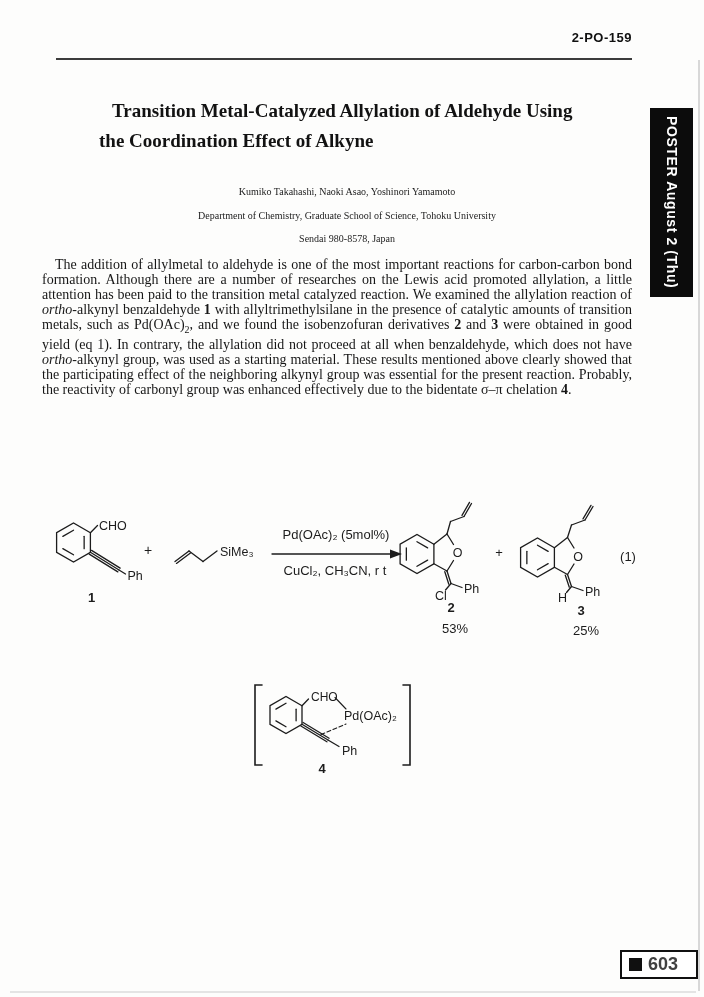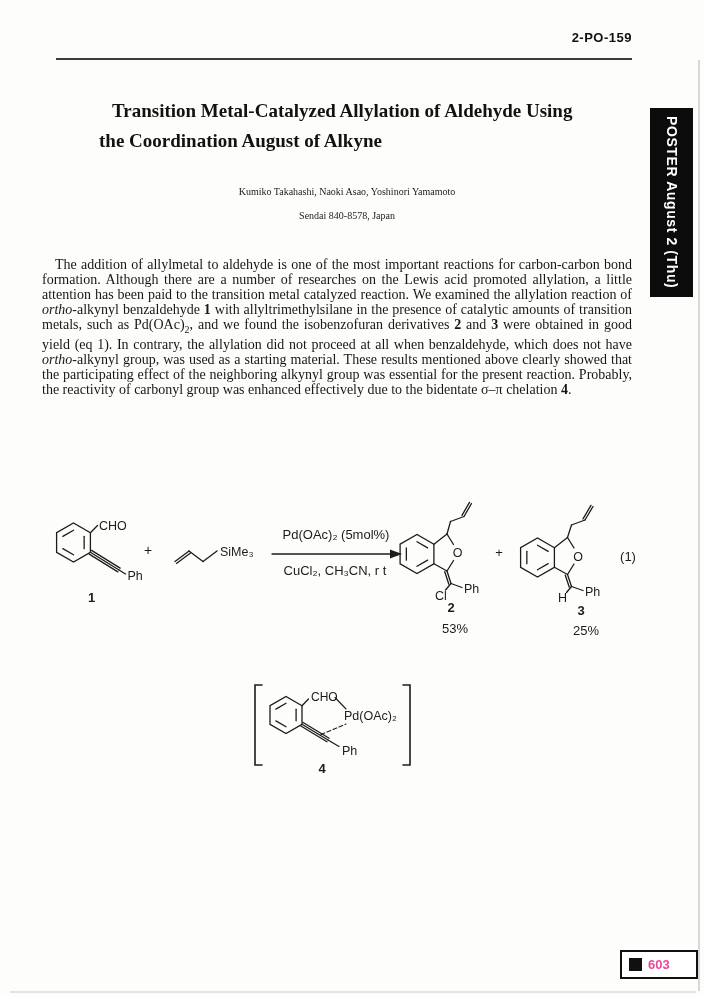--- a/index.html
+++ b/index.html
@@ -45,42 +45,43 @@
     fill:#1c1c1c;
   }
   .pagenum-box {
     position:absolute; left:620px; top:950px; width:78px; height:29px;
     border:2px solid #101010; box-sizing:border-box; background:#ffffff;
     display:flex; align-items:center; gap:6px; padding-left:7px;
   }
   .pagenum-square { width:13px; height:13px; background:#101010; }
   .pagenum {
     font-family:"Liberation Sans","DejaVu Sans",sans-serif;
-    font-weight:bold; font-size:13px; color:#ec4899;
+    font-weight:bold; font-size:18px; color:#404040;
   }
   .edge-right  { position:absolute; right:4px; top:60px; bottom:6px; width:2px; background:#d8d8d8; }
   .edge-bottom { position:absolute; left:10px; right:8px; bottom:4px; height:2px; background:#e4e4e4; }
 </style>
 </head>
 <body>
 
 <div class="page">
 
   <div class="header-code">2-PO-159</div>
   <div class="header-rule"></div>
 
   <div class="side-tab">
     <span class="side-tab-text">POSTER August 2 (Thu)</span>
   </div>
 
-  <h1 class="title"><span class="indent">Transition Metal-Catalyzed Allylation of Aldehyde Using</span><br><span>the Coordination August of Alkyne</span></h1>
+  <h1 class="title"><span class="indent">Transition Metal-Catalyzed Allylation of Aldehyde Using</span><br><span>the Coordination Effect of Alkyne</span></h1>
 
   <div class="byline">
     <div>Kumiko Takahashi, Naoki Asao, Yoshinori Yamamoto</div>
-    <div>Sendai 840-8578, Japan</div>
+    <div>Department of Chemistry, Graduate School of Science, Tohoku University</div>
+    <div>Sendai 980-8578, Japan</div>
   </div>
 
   <p class="abstract"><span>The addition of allylmetal to aldehyde is one of the most important reactions for carbon-carbon bond formation. Although there are a number of researches on the Lewis acid promoted allylation, a little attention has been paid to the transition metal catalyzed reaction. We examined the allylation reaction of </span><span style="font-style: italic;">ortho</span><span>-alkynyl benzaldehyde </span><span style="font-weight: bold;">1</span><span> with allyltrimethylsilane in the presence of catalytic amounts of transition metals, such as Pd(OAc)</span><sub>2</sub><span>, and we found the isobenzofuran derivatives </span><span style="font-weight: bold;">2</span><span> and </span><span style="font-weight: bold;">3</span><span> were obtained in good yield (eq 1). In contrary, the allylation did not proceed at all when benzaldehyde, which does not have </span><span style="font-style: italic;">ortho</span><span>-alkynyl group, was used as a starting material. These results mentioned above clearly showed that the participating effect of the neighboring alkynyl group was essential for the present reaction. Probably, the reactivity of carbonyl group was enhanced effectively due to the bidentate σ–π chelation </span><span style="font-weight: bold;">4</span><span>.</span></p>
 
   <svg class="scheme" width="620" height="162" viewBox="0 0 620 162" xmlns="http://www.w3.org/2000/svg">
     <g stroke="#1c1c1c" stroke-width="1.3" fill="none" stroke-linecap="round">
 
       <g>
         <polygon points="50.4,48.75 33.5,39 16.6,48.75 16.6,68.25 33.5,78 50.4,68.25"></polygon>
         <path d="M33.5,46.2 L22.85,52.35"></path>

